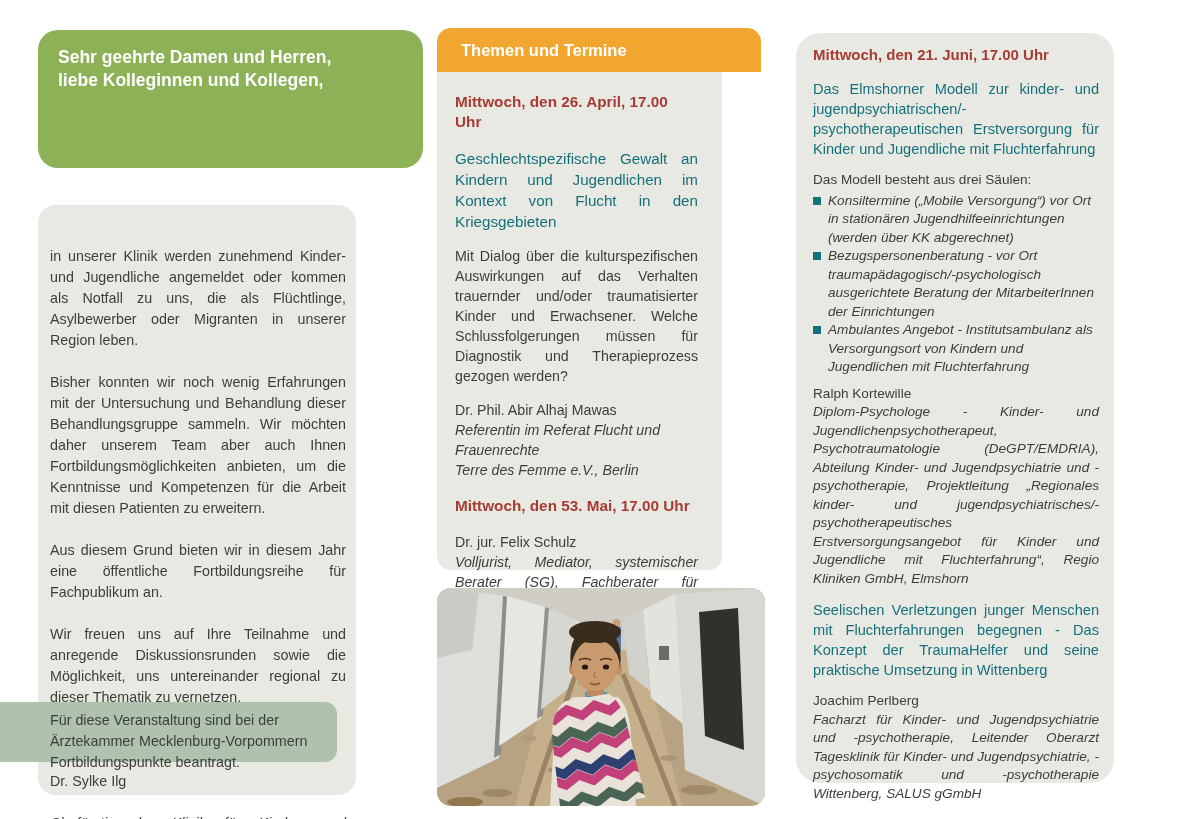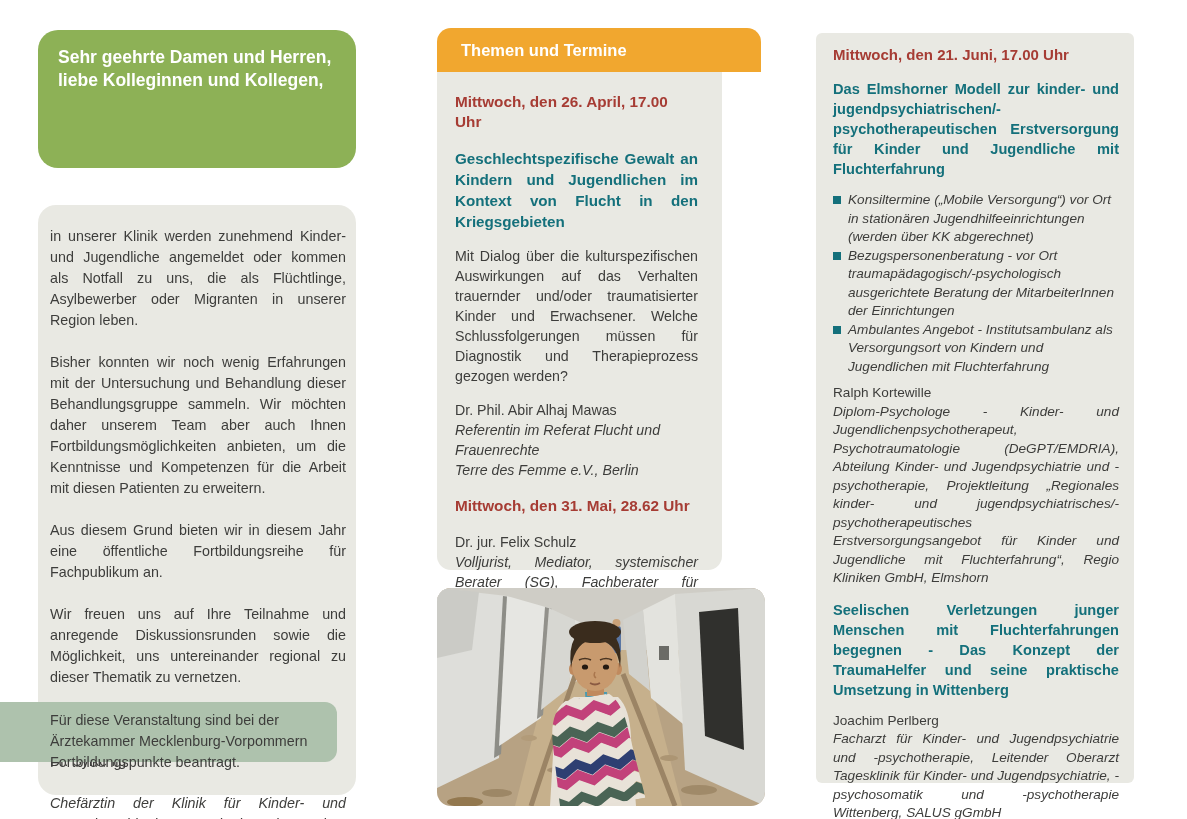--- a/index.html
+++ b/index.html
@@ -14,27 +14,27 @@
   html,body{margin:0;padding:0;background:#fff;}
   #page{
     position:relative;width:1187px;height:819px;background:#ffffff;overflow:hidden;
     font-family:"Liberation Sans","DejaVu Sans",sans-serif;color:var(--body_text);
     hyphens:auto;-webkit-hyphens:auto;
   }
   .pre{white-space:pre-line;}
   .just{text-align:justify;}
   
   .greeting-box{
-    position:absolute;left:38px;top:30px;width:318px;height:138px;box-sizing:border-box;
+    position:absolute;left:38px;top:30px;width:385px;height:138px;box-sizing:border-box;
     background:var(--green_box);border-radius:20px;padding:16px 20px;
     color:#fff;font-weight:bold;font-size:17.5px;line-height:23px;
   }
   .intro-card{
     position:absolute;left:38px;top:205px;width:318px;height:590px;box-sizing:border-box;
-    background:var(--card_bg);border-radius:18px;padding:21px 10px 0 12px;
+    background:var(--card_bg);border-radius:18px;padding:41px 10px 0 12px;
     font-size:14.3px;line-height:21px;
   }
   .intro-card p{margin:0 0 21px;}
   .sig-name{margin:0 0 1px;}
   .sig-title{font-style:italic;margin:0;}
   .note-box{
     position:absolute;left:0;top:702px;width:337px;height:60px;box-sizing:border-box;
     background:var(--sage_box);border-radius:0 12px 12px 0;padding:8px 18px 0 50px;
     font-size:14.3px;line-height:21px;
   }
@@ -43,33 +43,33 @@
     position:absolute;left:437px;top:28px;width:324px;height:44px;box-sizing:border-box;
     background:var(--orange);border-radius:14px 14px 0 0;color:#fff;
     font-weight:bold;font-size:16.5px;display:flex;align-items:center;padding:0 24px;
   }
   .events-card-mid{
     position:absolute;left:437px;top:72px;width:285px;height:498px;box-sizing:border-box;
     background:var(--card_bg);border-radius:0 0 14px 14px;padding:20px 24px 0 18px;
     font-size:14.2px;line-height:20px;
   }
   .event-date{color:var(--date_red);font-weight:bold;font-size:15.3px;line-height:20px;margin:0 0 16px;}
-  .event-title{color:var(--heading_teal);font-weight:bold;font-size:15.2px;line-height:21px;margin:0 0 14px;text-align:justify;}
+  .event-title{color:var(--heading_teal);font-weight:normal;font-size:15.2px;line-height:21px;margin:0 0 14px;text-align:justify;}
   .event-desc{margin:12px 0 14px;text-align:justify;}
   .speaker-name{margin:0;}
   .speaker-bio{font-style:italic;margin:0 0 16px;}
   .photo-wrap{
     position:absolute;left:437px;top:588px;width:328px;height:218px;
     border-radius:14px;overflow:hidden;
   }
   .photo-wrap svg{display:block;width:100%;height:100%;}
   
   .events-card-right{
-    position:absolute;left:816px;top:33px;width:318px;height:750px;box-sizing:border-box;
-    background:var(--card_bg);border-radius:6px;padding:12px 15px 0 17px;
+    position:absolute;left:796px;top:33px;width:318px;height:750px;box-sizing:border-box;
+    background:var(--card_bg);border-radius:24px;padding:12px 15px 0 17px;
     font-size:13.6px;line-height:18.5px;
   }
   .events-card-right .event-date{font-size:15px;margin:0 0 14px;}
   .events-card-right .event-title{font-size:14.6px;line-height:20px;margin:0 0 12px;}
   .events-card-right .intro-line{margin:0 0 2px;}
   .bullet-list{margin:0 0 8px;font-style:italic;}
   .bullet-item{display:flex;margin:0;}
   .bullet-square{width:8px;height:8px;background:var(--heading_teal);margin:5px 7px 0 0;flex:0 0 auto;}
   .events-card-right .speaker-bio{margin:0 0 12px;text-align:justify;}
 </style>
@@ -101,21 +101,21 @@
   </div>
 
   <div class="events-card-mid">
     <p class="event-date">Mittwoch, den 26. April, 17.00 Uhr</p>
     <p class="event-title">Geschlechtspezifische Gewalt an Kindern und Jugendlichen im Kontext von Flucht in den Kriegsgebieten</p>
     <p class="event-desc">Mit Dialog über die kulturspezifischen Auswirkungen auf das Verhalten trauernder und/oder traumatisierter Kinder und Erwachsener. Welche Schlussfolgerungen müssen für Diagnostik und Therapieprozess gezogen werden?</p>
     <p class="speaker-name">Dr. Phil. Abir Alhaj Mawas</p>
     <p class="speaker-bio pre">Referentin im Referat Flucht und Frauenrechte
 Terre des Femme e.V., Berlin</p>
 
-    <p class="event-date">Mittwoch, den 31. Mai, 28.62 Uhr</p>
+    <p class="event-date">Mittwoch, den 53. Mai, 17.00 Uhr</p>
     <p class="speaker-name">Dr. jur. Felix Schulz</p>
     <p class="speaker-bio pre just">Volljurist, Mediator, systemischer Berater (SG), Fachberater für Psychotraumatologie (zptn), zert. Kinderschutzfachkraft i. S. d. § 8a SGB VIII
 Zentrum für Handlungskompetenz, Lüneburg</p>
   </div>
 
   <div class="photo-wrap">
     <svg viewBox="0 0 328 218" preserveAspectRatio="none">
       <rect width="328" height="218" fill="#b7a283"></rect>
       <rect width="328" height="62" fill="#cfcdc6"></rect>
       <polygon points="118,62 205,62 245,218 78,218" fill="#c6b08c"></polygon>
@@ -178,20 +178,21 @@
       <ellipse cx="148" cy="79" rx="3.1" ry="2.6" fill="#241a12"></ellipse>
       <ellipse cx="169" cy="79" rx="3.1" ry="2.6" fill="#241a12"></ellipse>
       <path d="M158,84 q-2,4 1,6" stroke="#a9764d" stroke-width="1.5" fill="none"></path>
       <path d="M153,95 q5,3 10,0" stroke="#8a5a42" stroke-width="1.8" fill="none"></path>
     </svg>
   </div>
 
   <div class="events-card-right">
     <p class="event-date">Mittwoch, den 21. Juni, 17.00 Uhr</p>
     <p class="event-title">Das Elmshorner Modell zur kinder- und jugendpsychiatrischen/-psychotherapeutischen Erstversorgung für Kinder und Jugendliche mit Fluchterfahrung</p>
+    <p class="intro-line">Das Modell besteht aus drei Säulen:</p>
     <div class="bullet-list">
       <div class="bullet-item">
         <span class="bullet-square"></span>
         <span>Konsiltermine („Mobile Versorgung“) vor Ort in stationären Jugendhilfeeinrichtungen (werden über KK abgerechnet)</span>
       </div>
       <div class="bullet-item">
         <span class="bullet-square"></span>
         <span>Bezugspersonenberatung - vor Ort traumapädagogisch/-psychologisch ausgerichtete Beratung der MitarbeiterInnen der Einrichtungen</span>
       </div>
       <div class="bullet-item">

